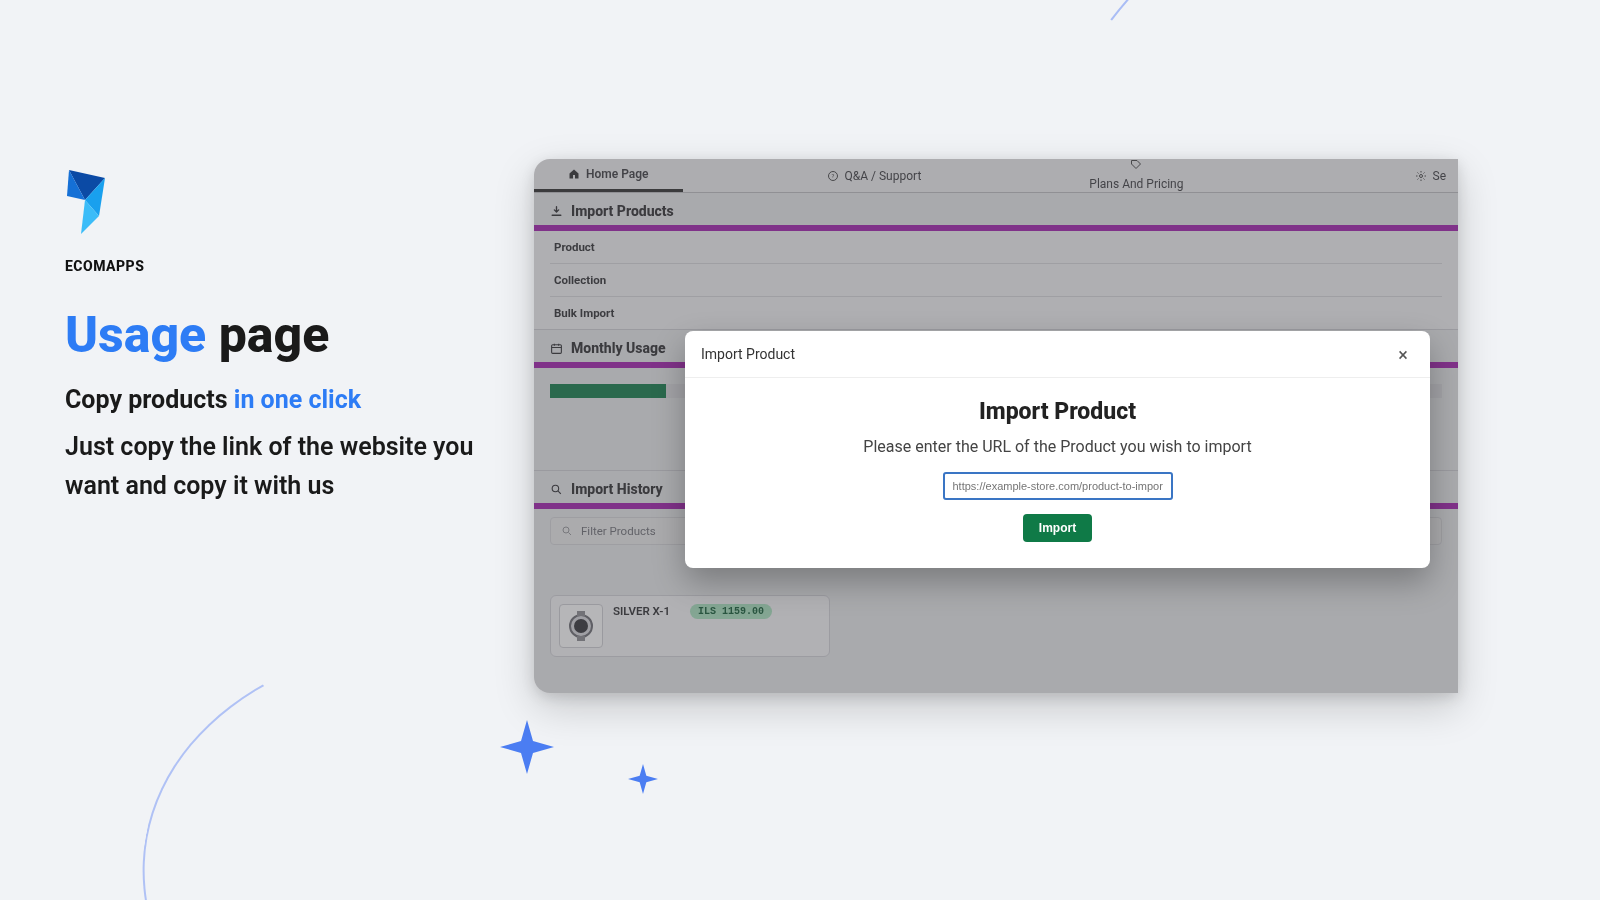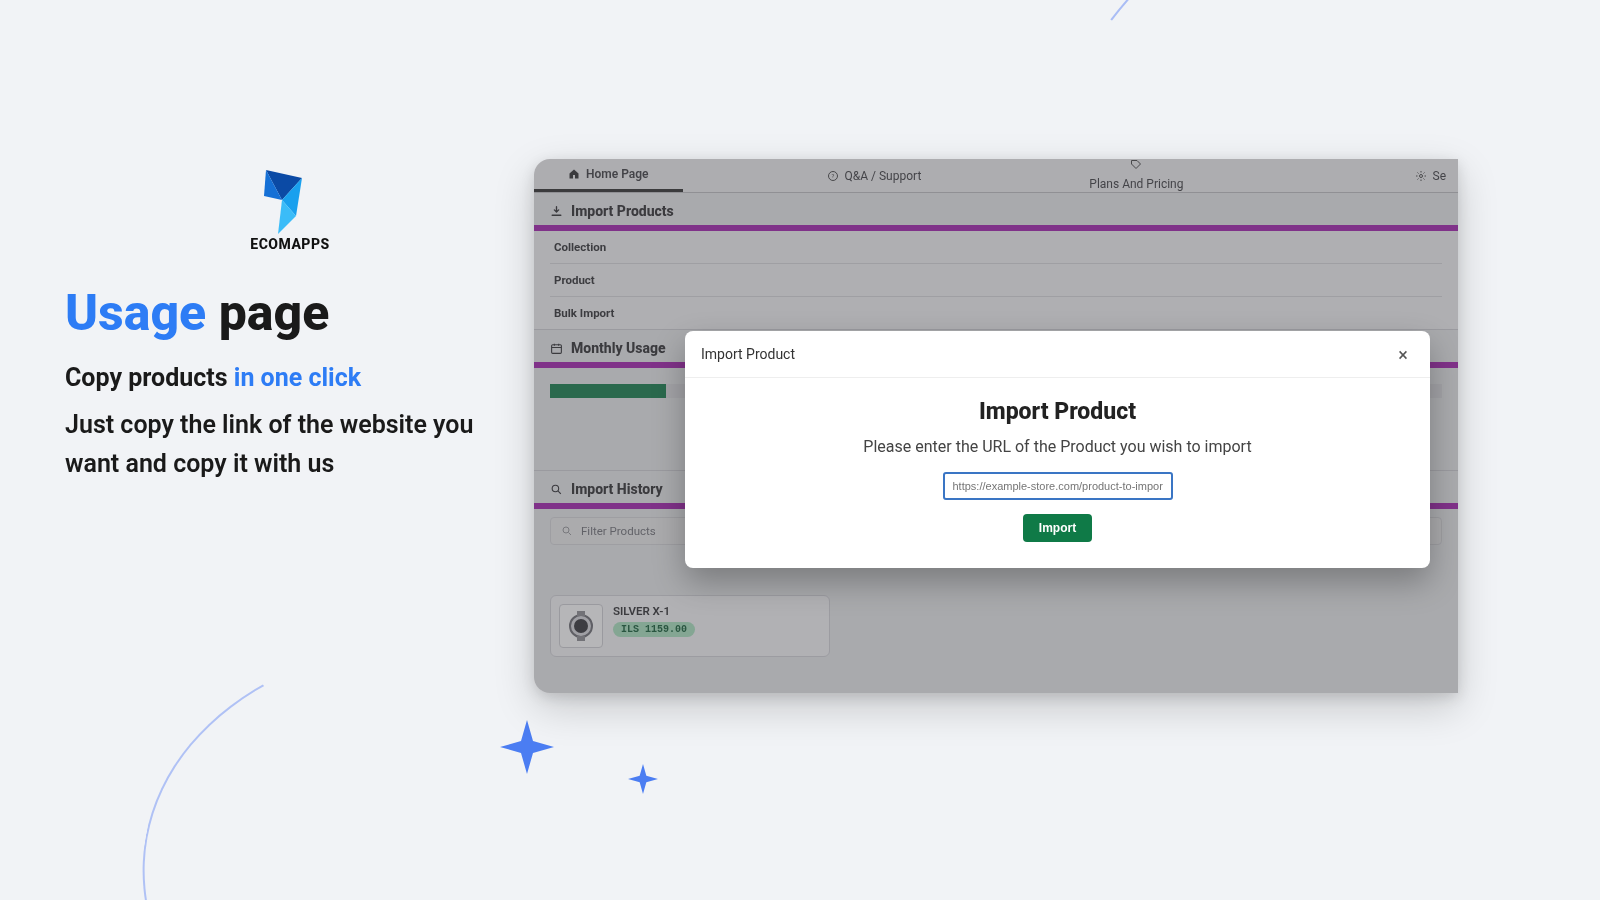--- a/index.html
+++ b/index.html
@@ -37,21 +37,21 @@
   }
   .sparkle svg { display: block; }
 
   
   .left {
     position: absolute;
     left: 65px; top: 170px;
     width: 450px;
   }
   .logo {
-    display: flex; flex-direction: column; align-items: center; gap: 0;
+    display: flex; flex-direction: column; align-items: flex-start; gap: 22px;
     margin-bottom: 34px;
   }
   .logo svg { width: 56px; height: 66px; }
   .logo-text { font-size: 14px; font-weight: 800; letter-spacing: .5px; color: #111; }
   .headline { font-size: 50px; font-weight: 800; color: #1a1a1a; line-height: 1.1; margin-bottom: 22px; }
   .headline .accent { color: #2d7cf5; }
   .sub1 { font-size: 25px; font-weight: 700; color: #1a1a1a; margin-bottom: 14px; }
   .sub1 .accent { color: #2d7cf5; }
   .sub2 { font-size: 25px; font-weight: 600; color: #1a1a1a; line-height: 1.55; }
 
@@ -157,21 +157,21 @@
     border-radius: 6px;
     padding: 8px;
     background: #f6f6f8;
     width: 280px;
   }
   .thumb {
     width: 44px; height: 44px; border: 1px solid #cfcfd4; border-radius: 4px; background: #fff;
     display: flex; align-items: center; justify-content: center;
   }
   .thumb svg { width: 32px; height: 32px; }
-  .prod-meta { display: flex; flex-direction: column; gap: 4px; }
+  .prod-meta { display: flex; flex-direction: row; gap: 20px; }
   .prod-name { font-size: 11.5px; font-weight: 600; color: #2b2b2e; }
   .badge {
     align-self: flex-start;
     background: #a9e3bf; color: #0f5a33;
     font-size: 10px; font-weight: 700;
     padding: 2px 8px; border-radius: 10px; font-family: Liberation Mono, monospace;
   }
 
   
   .modal {
@@ -284,22 +284,22 @@
 
   <div class="section">
     <h3>
       <svg class="ico" viewBox="0 0 24 24">
           <path d="M12 3v10M8 9l4 4 4-4M4 19h16" stroke="#2b2b2e" stroke-width="2.5" fill="none" stroke-linecap="round"></path>
         </svg>
       <span>Import Products</span>
     </h3>
   </div>
   <div class="subtabs">
+    <div class="subtab">Product</div>
     <div class="subtab">Collection</div>
-    <div class="subtab">Product</div>
     <div class="subtab">Bulk Import</div>
   </div>
 
   <div class="section" style="border-top:1px solid #cfcfd4;">
     <h3>
       <svg class="ico" viewBox="0 0 24 24">
           <rect x="3" y="5" width="18" height="16" rx="2" fill="none" stroke="#2b2b2e" stroke-width="2"></rect>
           <path d="M3 10h18M8 3v4M16 3v4" stroke="#2b2b2e" stroke-width="2"></path>
         </svg>
       <span>Monthly Usage</span>

